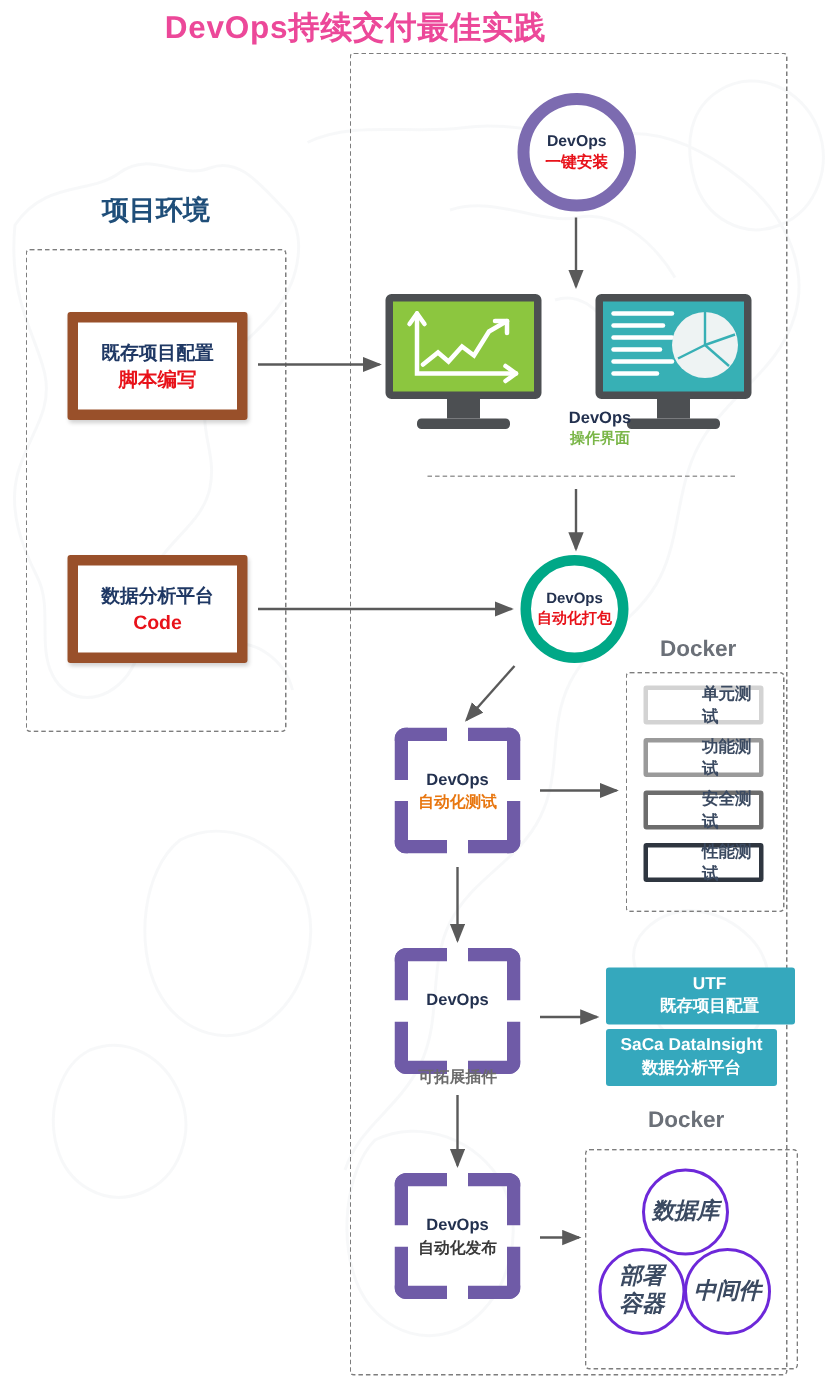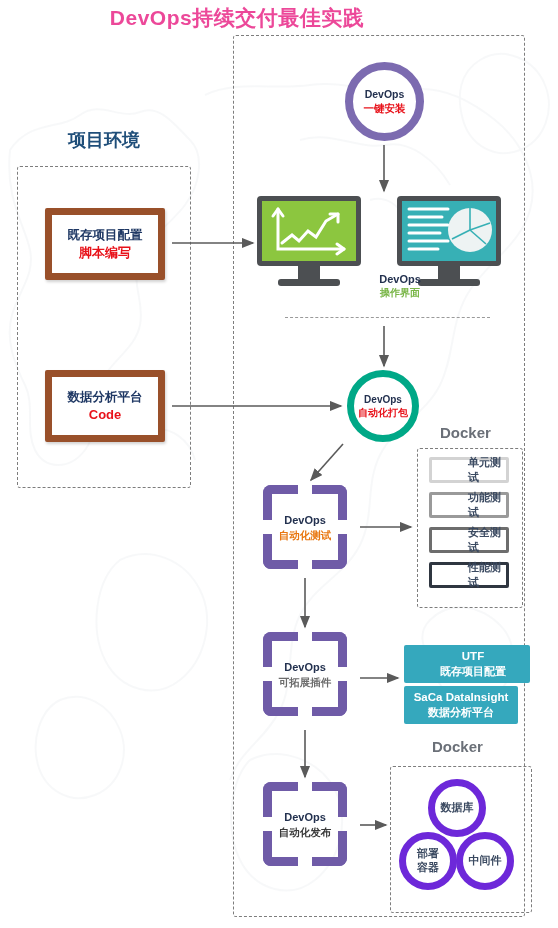--- a/index.html
+++ b/index.html
@@ -104,21 +104,21 @@
   .bracket .br{right:0;bottom:0;border-left:none;border-top:none;border-bottom-right-radius:8px;}
   .bracket .btxt{
     position:absolute;left:-14px;top:28px;width:112px;text-align:center;
   }
   .bracket .btxt .l1{font-size:11px;font-weight:bold;color:#23314f;line-height:1.35;}
   .bracket .btxt .l2{font-size:10.5px;font-weight:bold;line-height:1.35;}
 
   #frame-test{left:263px;top:485px;}
   #frame-test .l2{color:#e8760f;}
   #frame-plugin{left:263px;top:632px;}
-  #frame-plugin .l2{color:#6b6b6b;font-weight:bold;}
+  #frame-plugin .l2{color:#6b6b6b;font-weight:bold;margin-top:36px;}
   #frame-release{left:263px;top:782px;}
   #frame-release .l2{color:#3a3a3a;}
 
   
   .test-box{
     position:absolute;left:429px;width:80px;height:26px;
     background:#fff;box-sizing:border-box;
     display:flex;align-items:center;justify-content:center;
     font-size:11px;font-weight:bold;color:#3b4a61;
     border-radius:2px;
@@ -142,23 +142,23 @@
   #tb1{top:686px;height:38px;}
 
   
   .docker-label{position:absolute;font-size:15px;font-weight:bold;color:#6b7078;}
   #docker-label-1{left:440px;top:424px;}
   #docker-label-2{left:432px;top:738px;}
 
   
   .rel-circle{
     position:absolute;border-radius:50%;box-sizing:border-box;
-    border:7px solid #6d28d9;background:#fff;
+    border:2px solid #6d28d9;background:#fff;
     display:flex;flex-direction:column;align-items:center;justify-content:center;
-    font-size:11px;font-weight:bold;color:#3b4a61;line-height:1.25;
+    font-size:15px;font-weight:bold;color:#3b4a61;line-height:1.25;font-style:italic;
   }
   #rc0{left:428px;top:779px;width:58px;height:58px;}
   #rc1{left:399px;top:832px;width:58px;height:58px;}
   #rc2{left:456px;top:832px;width:58px;height:58px;}
 
   
   #arrows{position:absolute;left:0;top:0;width:558px;height:928px;pointer-events:none;}
 </style>
 </head>
 <body>

